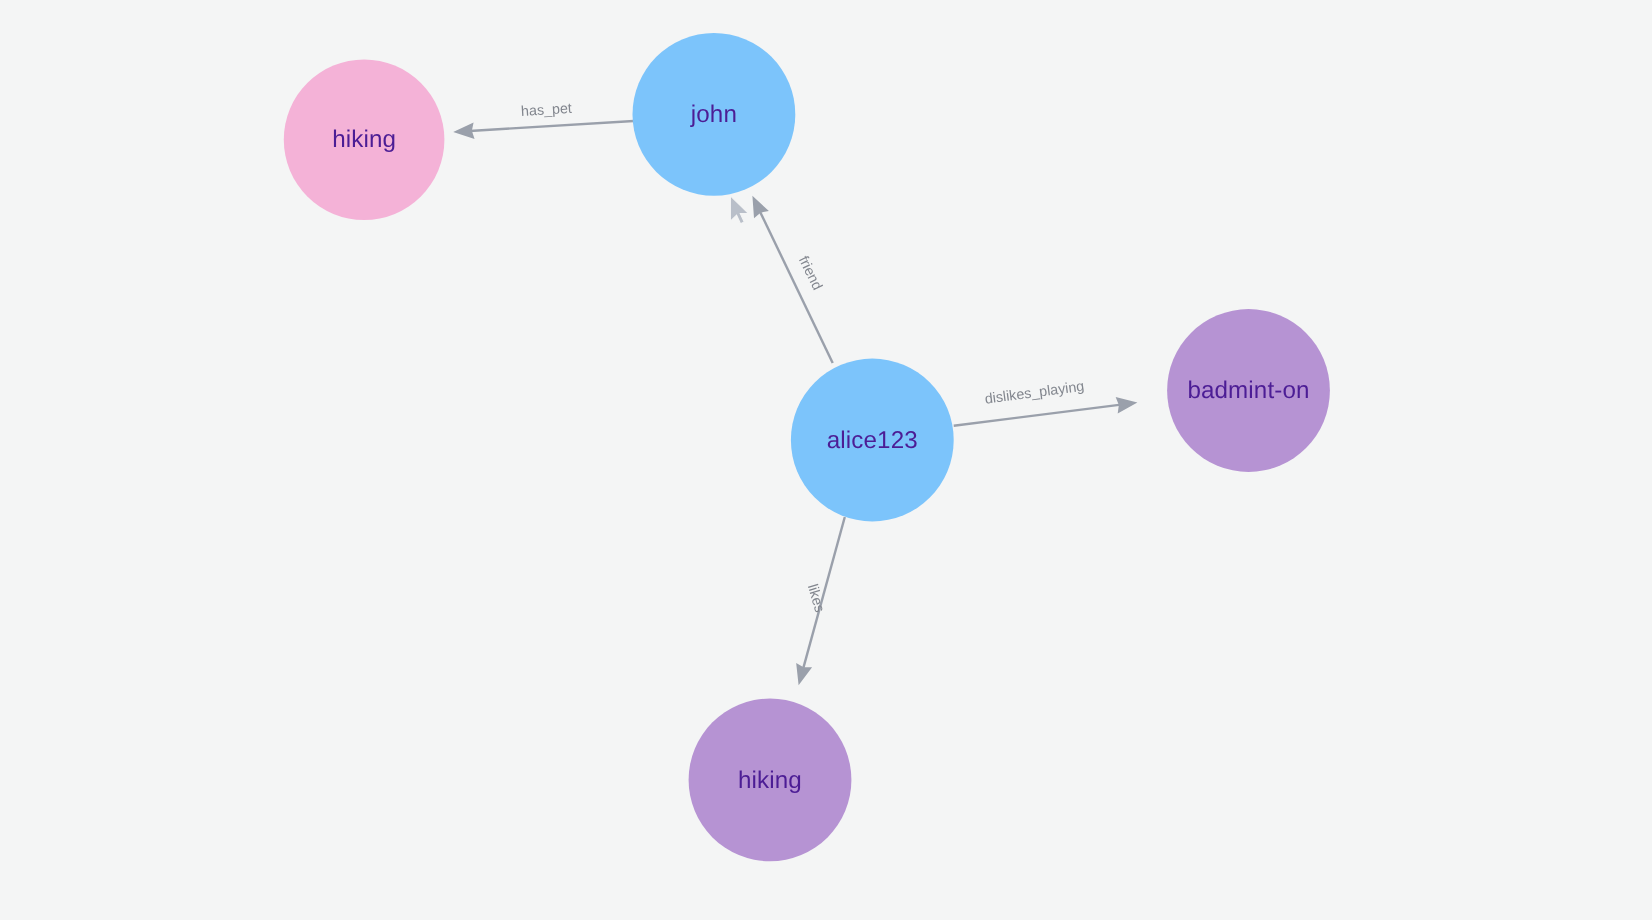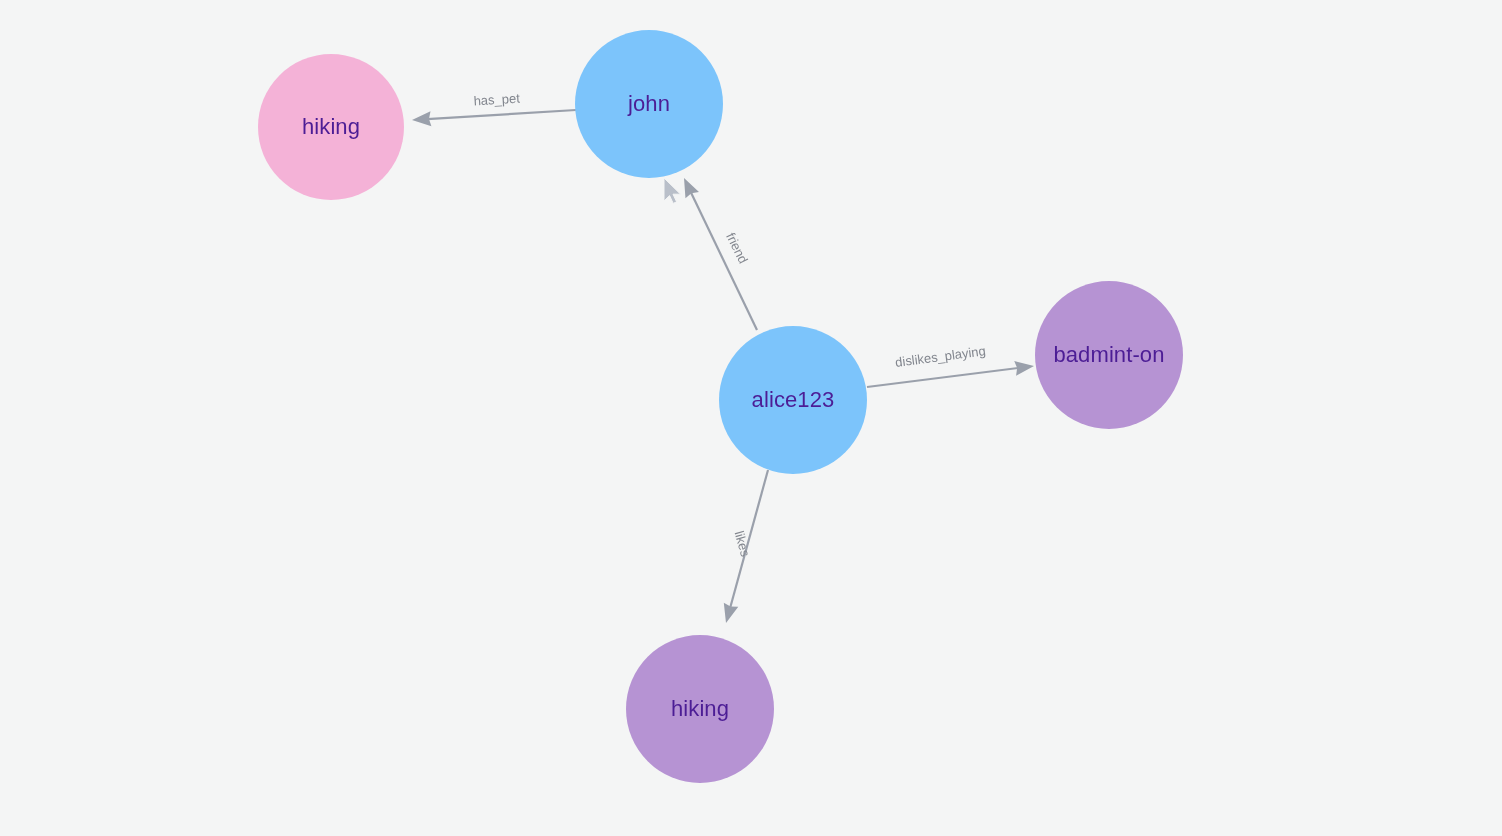--- a/index.html
+++ b/index.html
@@ -90,21 +90,21 @@
   <div id="nodes-layer">
       <div class="graph-node" style="left: 258px; top: 54px; width: 146px; height: 146px; background: rgb(244, 178, 215);">
         <span class="graph-node-label">hiking</span>
       </div>
       <div class="graph-node" style="left: 575px; top: 30px; width: 148px; height: 148px; background: rgb(124, 196, 251);">
         <span class="graph-node-label">john</span>
       </div>
       <div class="graph-node" style="left: 719px; top: 326px; width: 148px; height: 148px; background: rgb(124, 196, 251); text-align: center;">
         <span class="graph-node-label">alice123</span>
       </div>
-      <div class="graph-node" style="left: 1035px; top: 281px; width: 148px; height: 148px; background: rgb(182, 147, 211);">
+      <div class="graph-node" style="left: 1061px; top: 281px; width: 148px; height: 148px; background: rgb(182, 147, 211);">
         <span class="graph-node-label">badmint-on</span>
       </div>
       <div class="graph-node" style="left: 626px; top: 635px; width: 148px; height: 148px; background: rgb(182, 147, 211); align-items: center;">
         <span class="graph-node-label">hiking</span>
       </div>
     </div>
 
 </div>
 
 </body></html>

